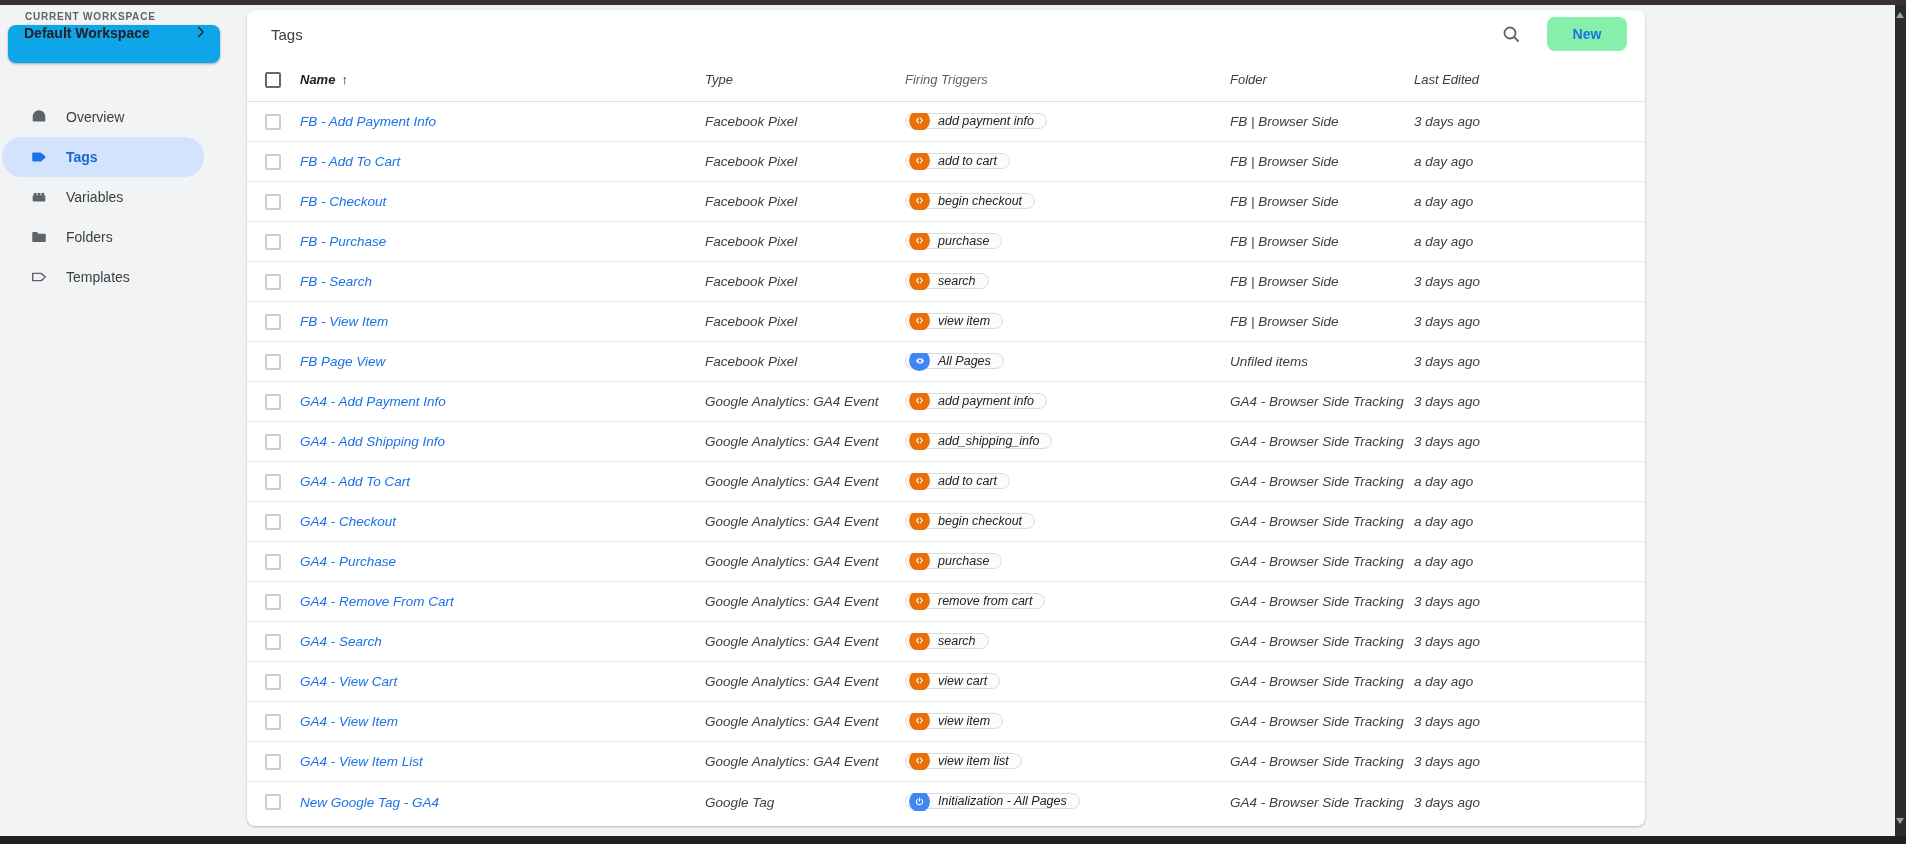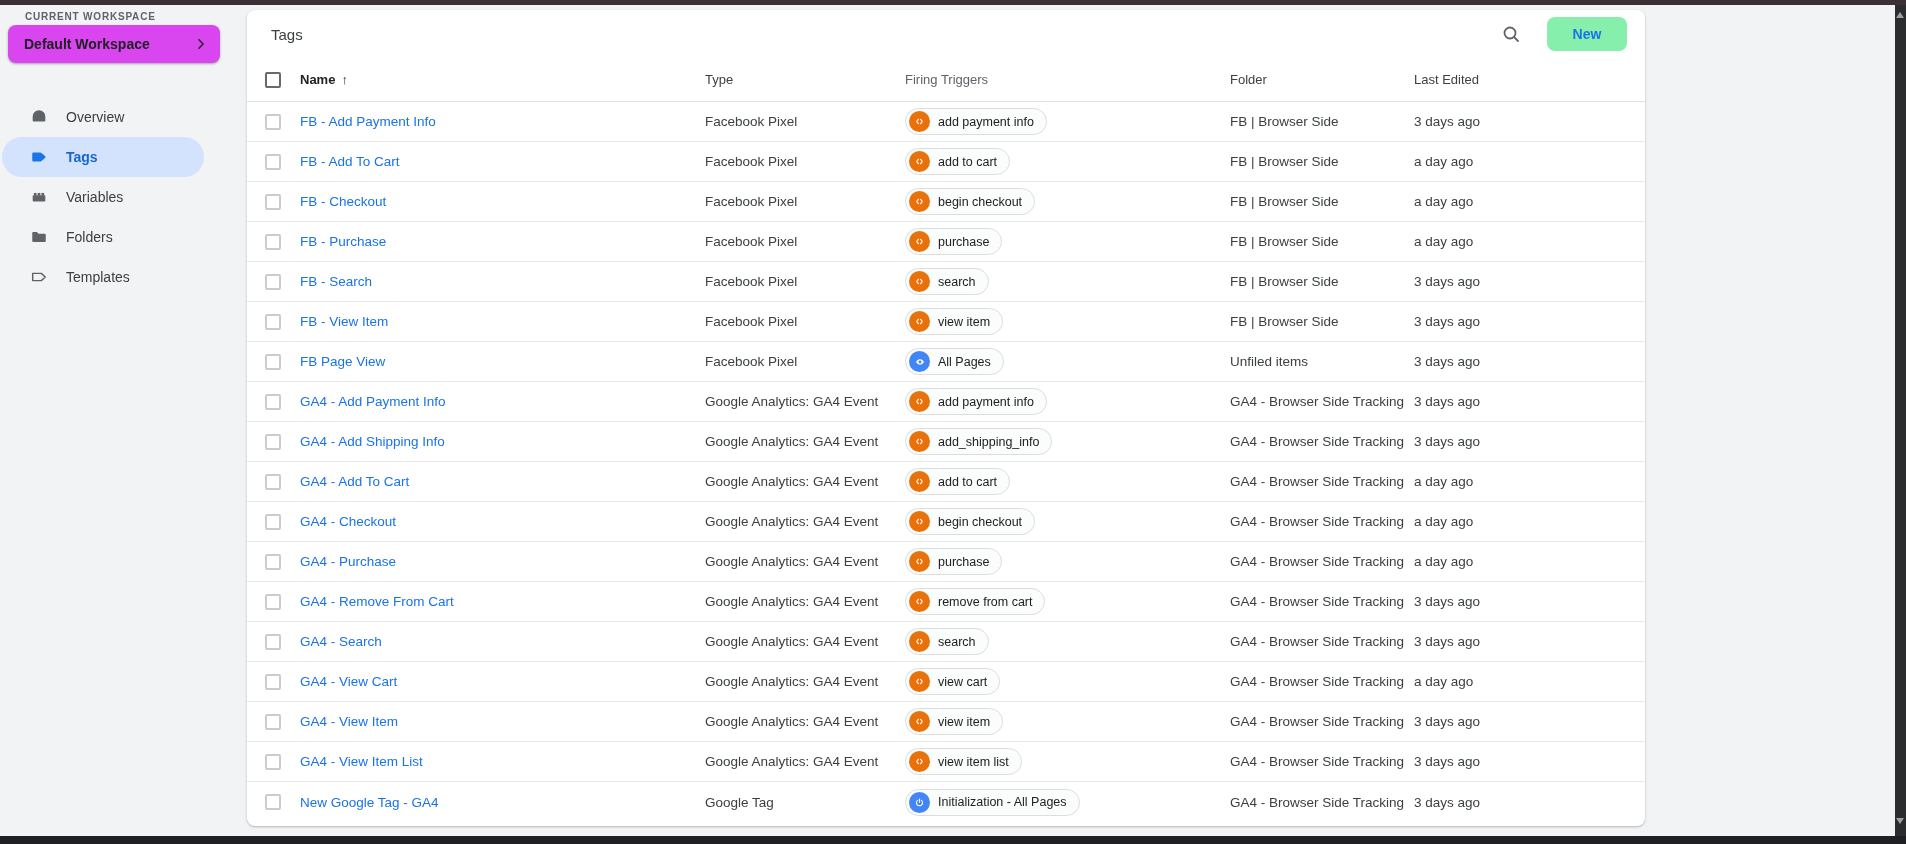--- a/index.html
+++ b/index.html
@@ -12,56 +12,56 @@
   .scrolltrack { position:absolute; top:5px; right:0; width:11px; height:831px; background:#2b2c2e; z-index:30; }
   .scroll-arrow-up { position:absolute; top:7px; left:1px; width:0; height:0;
     border-left:4.5px solid transparent; border-right:4.5px solid transparent; border-bottom:6px solid #9aa0a6; }
   .scroll-arrow-down { position:absolute; bottom:12px; left:1px; width:0; height:0;
     border-left:4.5px solid transparent; border-right:4.5px solid transparent; border-top:6px solid #9aa0a6; }
 
   
   .sidebar { position:absolute; top:5px; left:0; width:246px; height:671px; }
   .ws-label { position:absolute; top:6px; left:25px; font-size:10px; font-weight:bold;
     letter-spacing:.8px; color:#5f6368; }
-  .ws-card { position:absolute; top:20px; left:8px; width:212px; height:38px; background:#d946ef;
+  .ws-card { position:absolute; top:20px; left:8px; width:212px; height:38px; background:#0ea5e9;
     border-radius:8px; box-shadow:0 1px 2px rgba(60,64,67,.3), 0 1px 3px rgba(60,64,67,.15);
-    display:flex; align-items:center; padding:0 12px 0 16px; cursor:pointer; }
+    display:flex; padding:0 12px 0 16px; cursor:pointer; }
   .ws-name { flex:1; font-size:14px; font-weight:bold; color:#202124; }
   .nav { position:absolute; top:92px; left:0; width:246px; }
   .nav-item { height:40px; margin:0 42px 0 2px; border-radius:20px; display:flex; align-items:center;
     padding-left:28px; gap:18px; color:#3c4043; font-size:14px; cursor:pointer; }
   .nav-item .nicon { width:18px; height:18px; color:#5f6368; display:flex; align-items:center; }
   .nav-item.selected { background:#d3e3fd; color:#1967d2; font-weight:bold; }
   .nav-item.selected .nicon { color:#1a73e8; }
 
   
   .card { position:absolute; top:10px; left:247px; width:1398px; height:816px; background:#fff;
     border-radius:8px; box-shadow:0 1px 2px rgba(60,64,67,.25), 0 1px 3px rgba(60,64,67,.1); overflow:hidden; }
   .card-head { height:48px; display:flex; align-items:center; padding:0 18px 0 24px; }
   .card-title { font-size:15px; color:#3c4043; flex:1; }
   .search-btn { width:36px; height:36px; display:flex; align-items:center; justify-content:center;
     cursor:pointer; margin-right:18px; }
   .new-btn { width:80px; height:34px; background:#86efac; color:#1a73e8; font-size:14px; font-weight:bold;
     border:none; border-radius:8px; cursor:pointer; font-family:"Liberation Sans", sans-serif; }
 
   
-  .grid-row { display:grid; grid-template-columns:53px 405px 200px 325px 184px 1fr; align-items:center; }
+  .grid-row { display:grid; grid-template-columns:53px 405px 200px 325px 184px 1fr; align-items:center;font-style:italic; }
   .thead { height:44px; border-bottom:1px solid #e0e0e0; font-size:13px; color:#5f6368; }
   .thead .c-name { font-weight:bold; color:#202124; cursor:pointer; }
   .sort-arrow { margin-left:6px; color:#202124; font-weight:bold; }
   .trow { height:40px; border-bottom:1px solid #e8eaed; font-size:13.5px; }
   .trow:last-child { border-bottom:none; }
   .cell { overflow:hidden; white-space:nowrap; }
   .c-check { display:flex; justify-content:flex-start; padding-left:18px; }
   .cb { width:16px; height:16px; border:2px solid #caccce; border-radius:2px; background:#fff; cursor:pointer; display:block; }
   .cb.head { border-color:#67696d; width:16px; height:16px; }
   .name-link { color:#1a73e8; text-decoration:none; cursor:pointer; }
   .c-type, .c-folder, .c-edited { color:#3c4043; }
 
-  .chip { display:inline-flex; align-items:center; height:27px; border:1px solid #dadce0; border-radius:14px;
+  .chip { display:inline-flex; align-items:center; height:16px; border:1px solid #dadce0; border-radius:14px;
     background:#fbfcfc; padding:0 12px 0 3px; gap:8px; cursor:pointer; }
   .chip-ic { width:21px; height:21px; border-radius:50%; display:flex; align-items:center; justify-content:center; flex:none; }
   .chip-label { font-size:12.5px; color:#202124; }
 </style>
 </head>
 <body>
 
 <div class="topbar"></div>
 <div class="bottombar"></div>
 <div class="scrolltrack">

